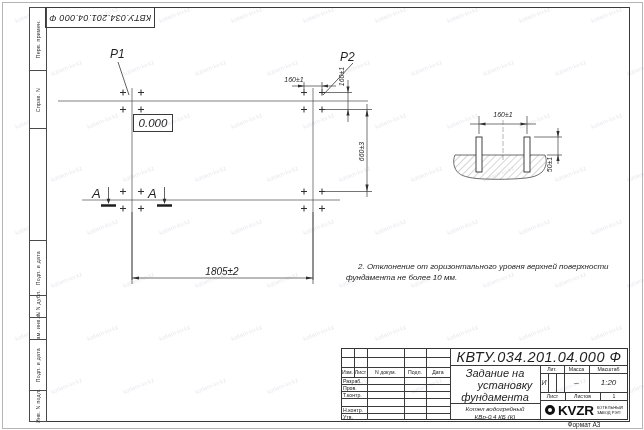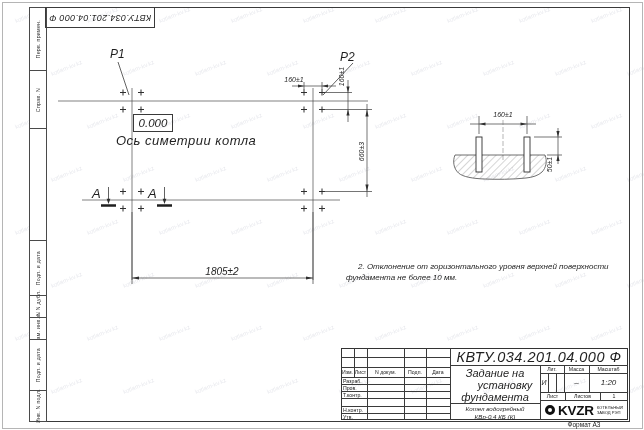--- a/index.html
+++ b/index.html
@@ -169,21 +169,20 @@
 
     <rect x="476" y="137" width="6" height="35" fill="#fff" stroke="#2f2f2f" stroke-width="0.9"></rect>
     <rect x="524" y="137" width="6" height="35" fill="#fff" stroke="#2f2f2f" stroke-width="0.9"></rect>
   </svg>
 
   <span class="abs it" style="left:110px;top:47px;font-size:12px;">P1</span>
   <span class="abs it" style="left:340px;top:50px;font-size:12px;">P2</span>
   <div class="abs ctr" style="left:133px;top:114px;width:38px;height:16px;border:1px solid #3a3a3a;">
     <span class="it" style="font-size:11.5px;">0.000</span>
   </div>
-  <span class="abs it" style="left:116px;top:133px;font-size:13px;letter-spacing:.5px;">Ось симетрии котла</span>
   <span class="abs it" style="left:92px;top:186px;font-size:13px;">А</span>
   <span class="abs it" style="left:148px;top:186px;font-size:13px;">А</span>
   <span class="abs dimtxt it ctr" style="left:279px;top:76px;width:30px;">160±1</span>
   <span class="abs dimtxt it ctr rot" style="left:326px;top:73px;width:30px;">160±1</span>
   <span class="abs dimtxt it ctr rot" style="left:346px;top:148px;width:30px;">660±3</span>
   <span class="abs it ctr" style="left:202px;top:266px;width:40px;font-size:10px;">1805±2</span>
 
   <span class="abs dimtxt it ctr" style="left:488px;top:111px;width:30px;">160±1</span>
   <span class="abs dimtxt it ctr rot" style="left:534px;top:161px;width:30px;">50±1</span>
 

